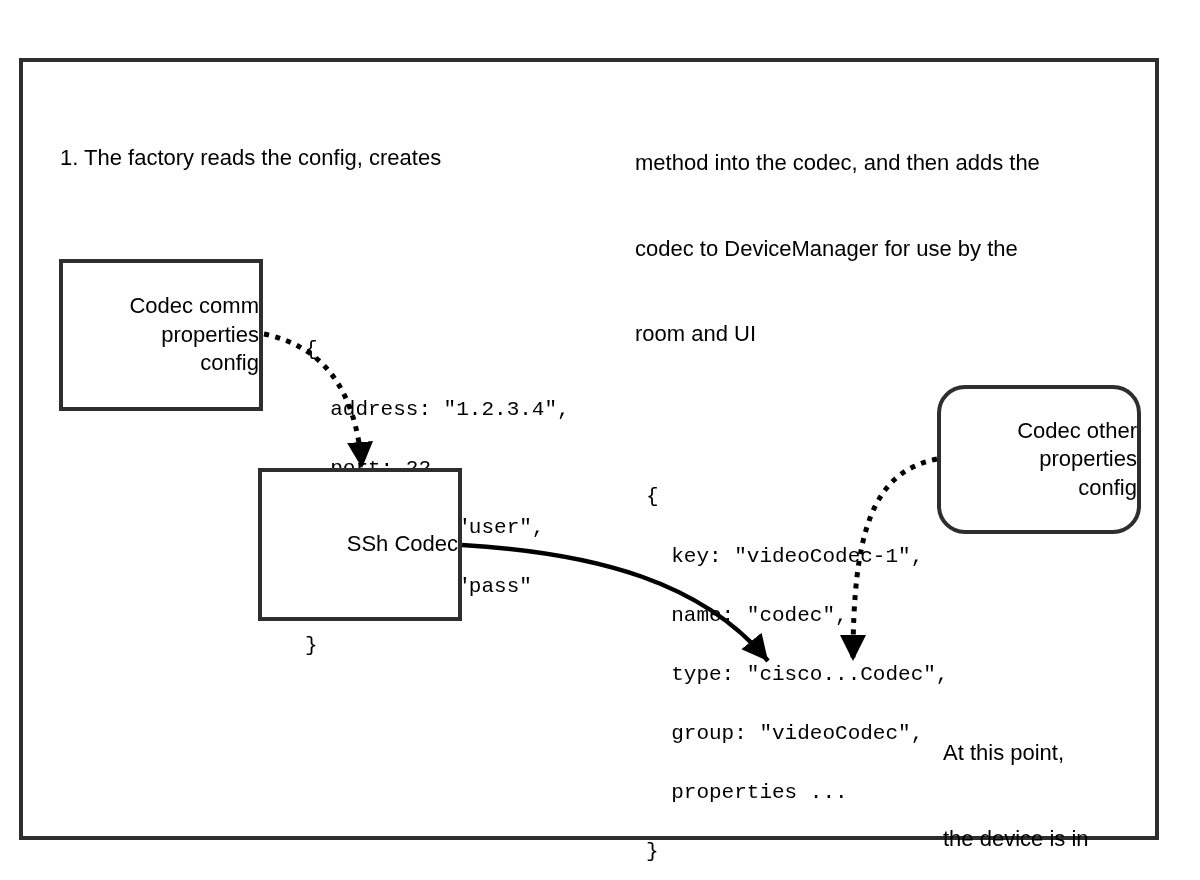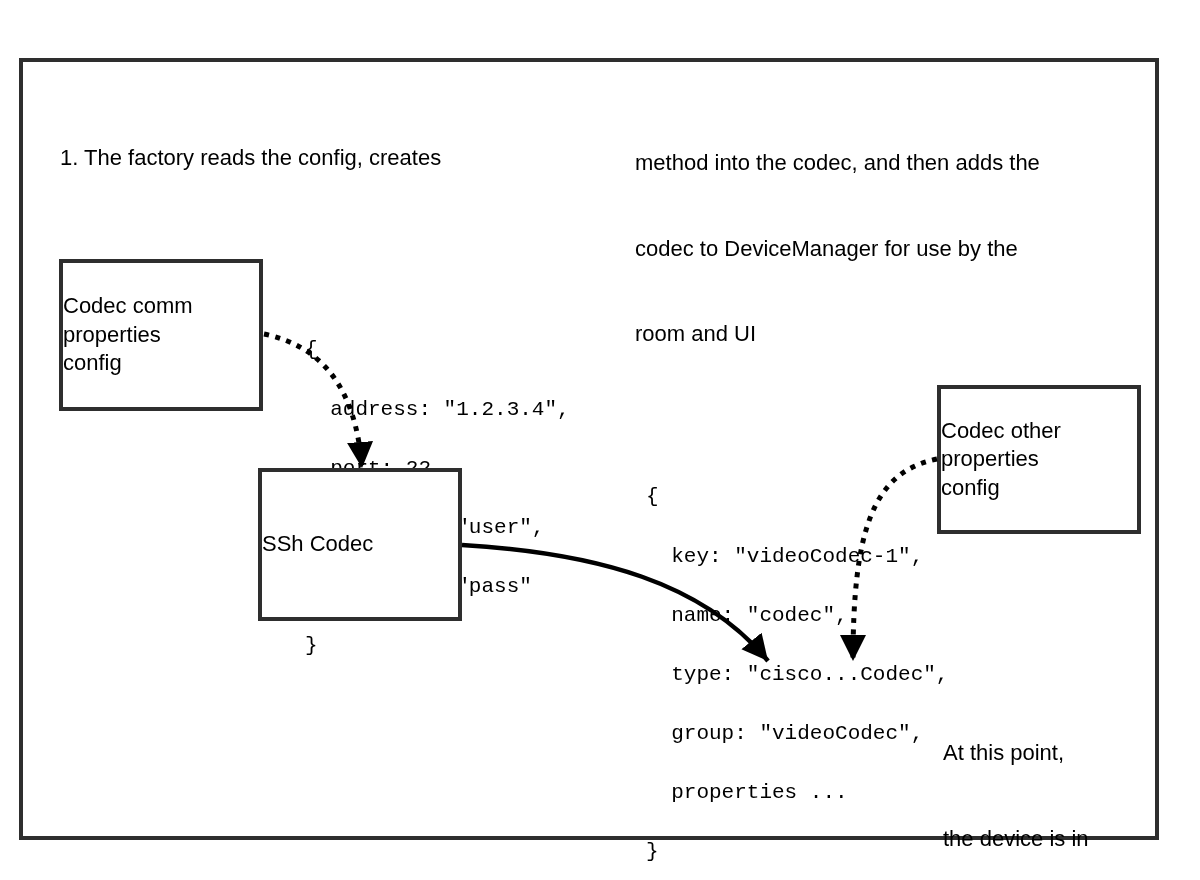--- a/index.html
+++ b/index.html
@@ -27,27 +27,27 @@
   }
   .note-1 { left: 60px;  top: 87px;  }
   .note-2 { left: 635px; top: 92px;  }
   .note-3 { left: 943px; top: 682px; }
 
   .box {
     position: absolute;
     border: 4px solid #2e2e2e;
     background: #ffffff;
     display: flex; flex-direction: column;
-    align-items: flex-start; justify-content: center;
+    align-items: flex-end; justify-content: center;
     font-size: 22px; line-height: 28.5px;
     text-align: center; white-space: pre;
   }
   .box-codec-comm  { left: 59px;  top: 259px; width: 204px; height: 152px; }
   .box-ssh-client  { left: 258px; top: 468px; width: 204px; height: 153px; }
-  .box-codec-other { left: 937px; top: 385px; width: 204px; height: 149px; }
+  .box-codec-other { left: 937px; top: 385px; width: 204px; height: 149px; border-radius: 28px; }
   .box-cisco-codec { left: 708px; top: 662px; width: 204px; height: 152px; }
 
   .code {
     position: absolute;
     font-family: "Liberation Mono", "DejaVu Sans Mono", monospace;
     font-size: 21px; line-height: 19.7px;
     color: #000000; white-space: pre;
   }
   .code-1 { left: 305px; top: 301px; }
   .code-2 { left: 646px; top: 448px; }

